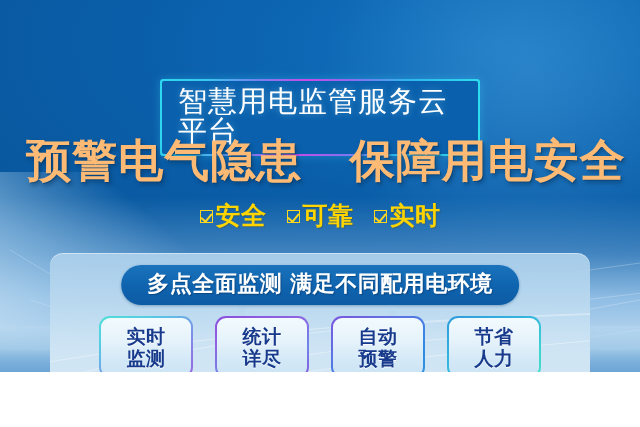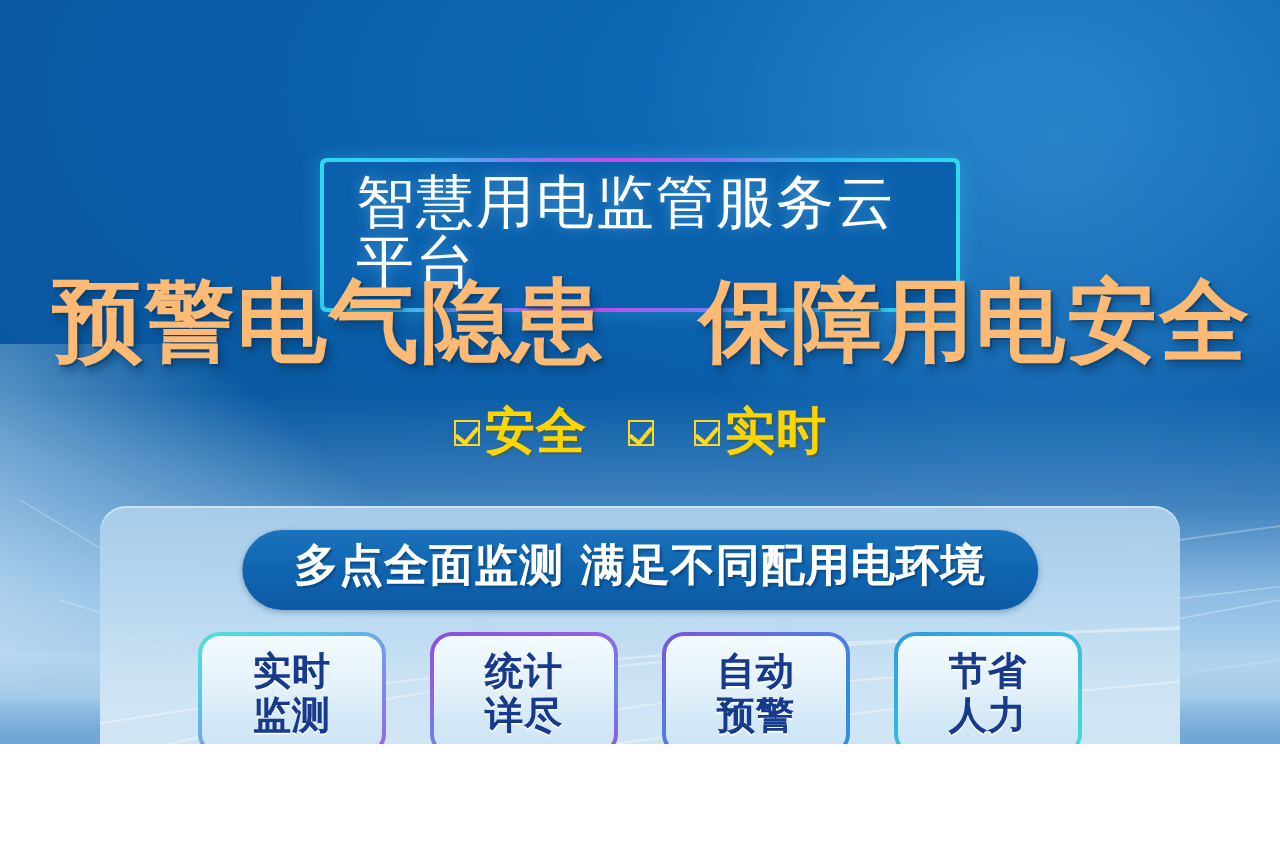--- a/index.html
+++ b/index.html
@@ -341,20 +341,21 @@
     <span>保障用电安全</span>
   </div>
 
   <div class="check-row">
     <div class="check-item">
       <span class="check-box"></span>
       <span class="check-label">安全</span>
     </div>
     <div class="check-item">
       <span class="check-box"></span>
+      <span class="check-label">可靠</span>
     </div>
     <div class="check-item">
       <span class="check-box"></span>
       <span class="check-label">实时</span>
     </div>
   </div>
 
   <div class="panel">
     <svg class="panel-net" viewBox="0 0 540 134" preserveAspectRatio="none">
       <g stroke="#ffffff" fill="none" stroke-width="0.9" opacity="0.55">

